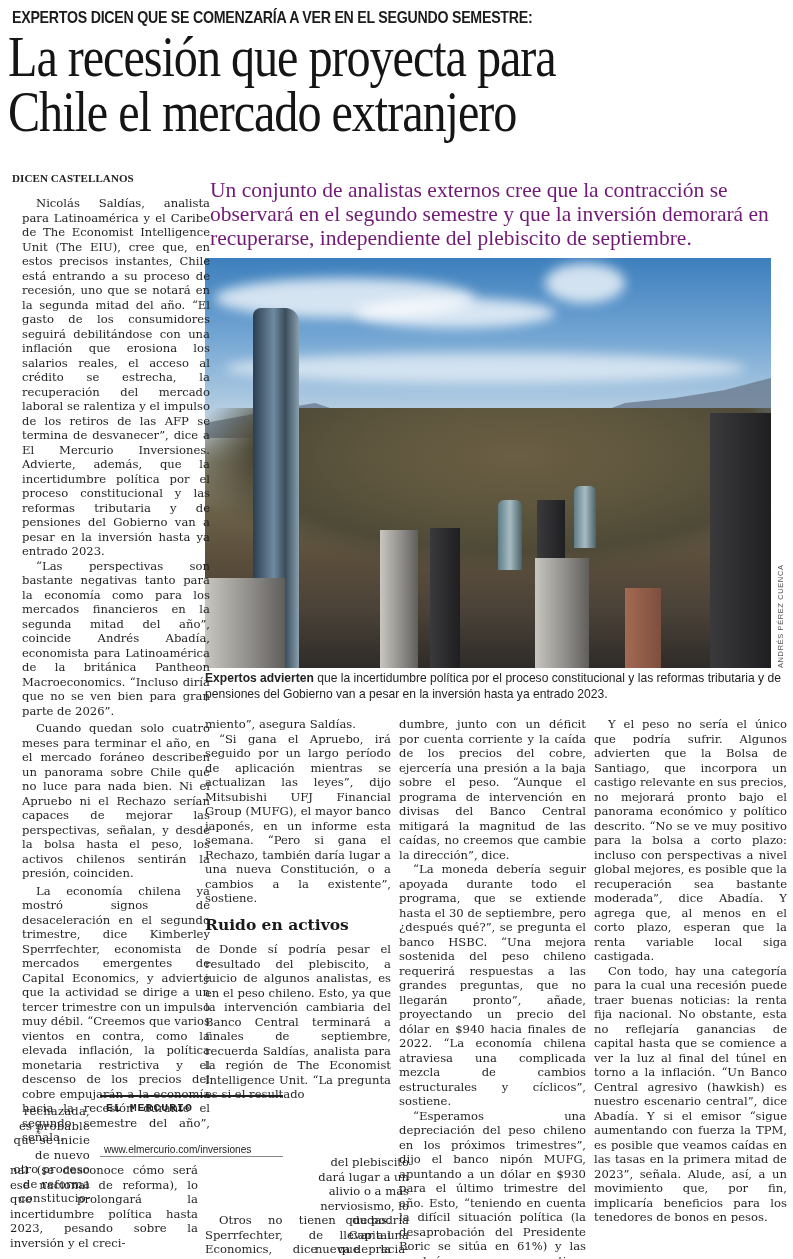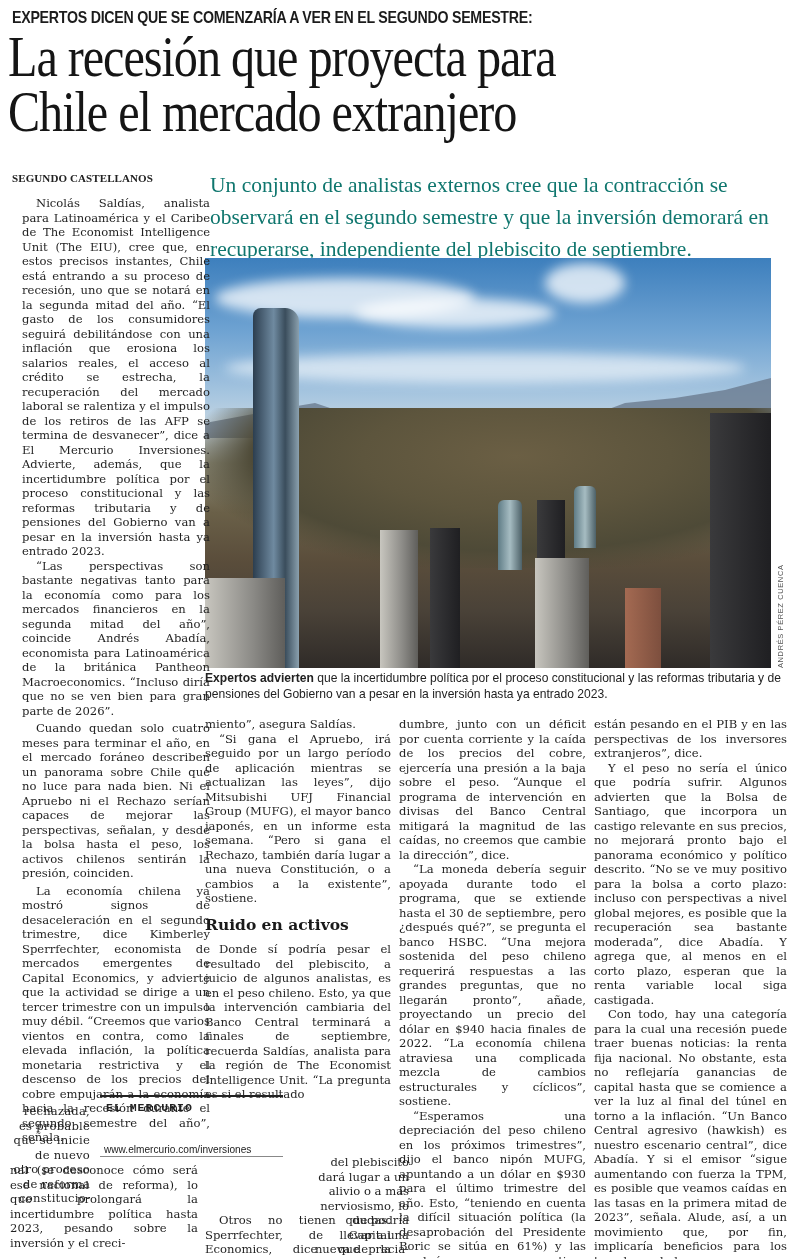--- a/index.html
+++ b/index.html
@@ -17,22 +17,22 @@
     font-family: "Liberation Serif", serif; font-weight: normal;
     font-size: 56px; line-height: 55px; letter-spacing: -1.2px; color: #151515;
     transform: scaleX(0.86); transform-origin: left top; white-space: nowrap;
   }
   .byline {
     position: absolute; left: 12px; top: 172px;
     font-family: "Liberation Serif", serif; font-weight: bold;
     font-size: 11px; color: #222; letter-spacing: 0.1px;
   }
   .deck {
-    position: absolute; left: 210px; top: 169px; width: 580px;
-    font-family: "Liberation Serif", serif; font-size: 21.5px; line-height: 32px; color: #0f766e;
+    position: absolute; left: 210px; top: 178px; width: 580px;
+    font-family: "Liberation Serif", serif; font-size: 21.5px; line-height: 24px; color: #701a75;
   }
 
   .photo {
     position: absolute; left: 205px; top: 258px; width: 566px; height: 410px; overflow: hidden;
     background: linear-gradient(180deg, #3d7fbd 0%, #6fa3d2 18%, #a9c7e0 34%, #c9d8e2 42%, #8d8b78 50%, #6a6048 62%, #5a4d3b 74%, #4a4238 86%, #2f2b28 100%);
   }
   .photo .cloud { position: absolute; background: rgba(255,255,255,0.75); border-radius: 50%; filter: blur(6px); }
   .photo .mtn { position: absolute; left: 0; right: 0; top: 120px; height: 60px; }
   .photo .hill { position: absolute; left: 0; right: 0; top: 150px; height: 160px;
     background: radial-gradient(ellipse at 55% 30%, #6b5f44 0%, #5d553d 35%, #4e4a37 60%, transparent 75%); }
@@ -96,21 +96,21 @@
   }
 </style>
 </head>
 <body>
 
 <div class="kicker">EXPERTOS DICEN QUE SE COMENZARÍA A VER EN EL SEGUNDO SEMESTRE:</div>
 <h1 class="headline">
   <span>La recesión que proyecta para</span><br>
   <span>Chile el mercado extranjero</span>
 </h1>
-<div class="byline">SEGUNDO CASTELLANOS</div>
+<div class="byline">DICEN CASTELLANOS</div>
 <div class="deck">Un conjunto de analistas externos cree que la contracción se observará en el segundo semestre y que la inversión demorará en recuperarse, independiente del plebiscito de septiembre.</div>
 
 <div class="photo">
   <div class="cloud" style="left:10px;top:20px;width:260px;height:40px;"></div>
   <div class="cloud" style="left:150px;top:40px;width:200px;height:30px;"></div>
   <div class="cloud" style="left:340px;top:5px;width:80px;height:40px;"></div>
   <div class="cloud" style="left:20px;top:95px;width:520px;height:30px;opacity:0.8;"></div>
   <svg class="mtn" viewBox="0 0 566 60" preserveAspectRatio="none">
     <polygon points="0,45 80,30 110,25 140,35 170,32 260,45 380,40 420,25 470,20 520,12 566,0 566,60 0,60" fill="#6a7b8e" opacity="0.8"></polygon>
   </svg>
@@ -157,21 +157,20 @@
   <p>Otros no tienen dudas. Sperrfechter, de Capital Economics, dice que la persistente incerti-</p>
 </div>
 
 <div class="col col3">
   <p class="noindent">dumbre, junto con un déficit por cuenta corriente y la caída de los precios del cobre, ejercería una presión a la baja sobre el peso. “Aunque el programa de intervención en divisas del Banco Central mitigará la magnitud de las caídas, no creemos que cambie la dirección”, dice.</p>
   <p>“La moneda debería seguir apoyada durante todo el programa, que se extiende hasta el 30 de septiembre, pero ¿después qué?”, se pregunta el banco HSBC. “Una mejora sostenida del peso chileno requerirá respuestas a las grandes preguntas, que no llegarán pronto”, añade, proyectando un precio del dólar en $940 hacia finales de 2022. “La economía chilena atraviesa una complicada mezcla de cambios estructurales y cíclicos”, sostiene.</p>
   <p>“Esperamos una depreciación del peso chileno en los próximos trimestres”, dijo el banco nipón MUFG, apuntando a un dólar en $930 para el último trimestre del año. Esto, “teniendo en cuenta la difícil situación política (la desaprobación del Presidente Boric se sitúa en 61%) y las sombrías perspectivas económicas, con una inflación elevada y unas tasas de interés en aumento que</p>
 </div>
 
 <div class="col col4">
-  <p class="noindent">están pesando en el PIB y en las perspectivas de los inversores extranjeros”, dice.</p>
   <p>Y el peso no sería el único que podría sufrir. Algunos advierten que la Bolsa de Santiago, que incorpora un castigo relevante en sus precios, no mejorará pronto bajo el panorama económico y político descrito. “No se ve muy positivo para la bolsa a corto plazo: incluso con perspectivas a nivel global mejores, es posible que la recuperación sea bastante moderada”, dice Abadía. Y agrega que, al menos en el corto plazo, esperan que la renta variable local siga castigada.</p>
   <p>Con todo, hay una categoría para la cual una recesión puede traer buenas noticias: la renta fija nacional. No obstante, esta no reflejaría ganancias de capital hasta que se comience a ver la luz al final del túnel en torno a la inflación. “Un Banco Central agresivo (hawkish) es nuestro escenario central”, dice Abadía. Y si el emisor “sigue aumentando con fuerza la TPM, es posible que veamos caídas en las tasas en la primera mitad de 2023”, señala. Alude, así, a un movimiento que, por fin, implicaría beneficios para los tenedores de bonos en pesos.</p>
 </div>
 
 <div class="promo">
   <div class="brand">EL MERCURIO</div>
   <div class="url">www.elmercurio.com/inversiones</div>
 </div>
 
 </body></html>

